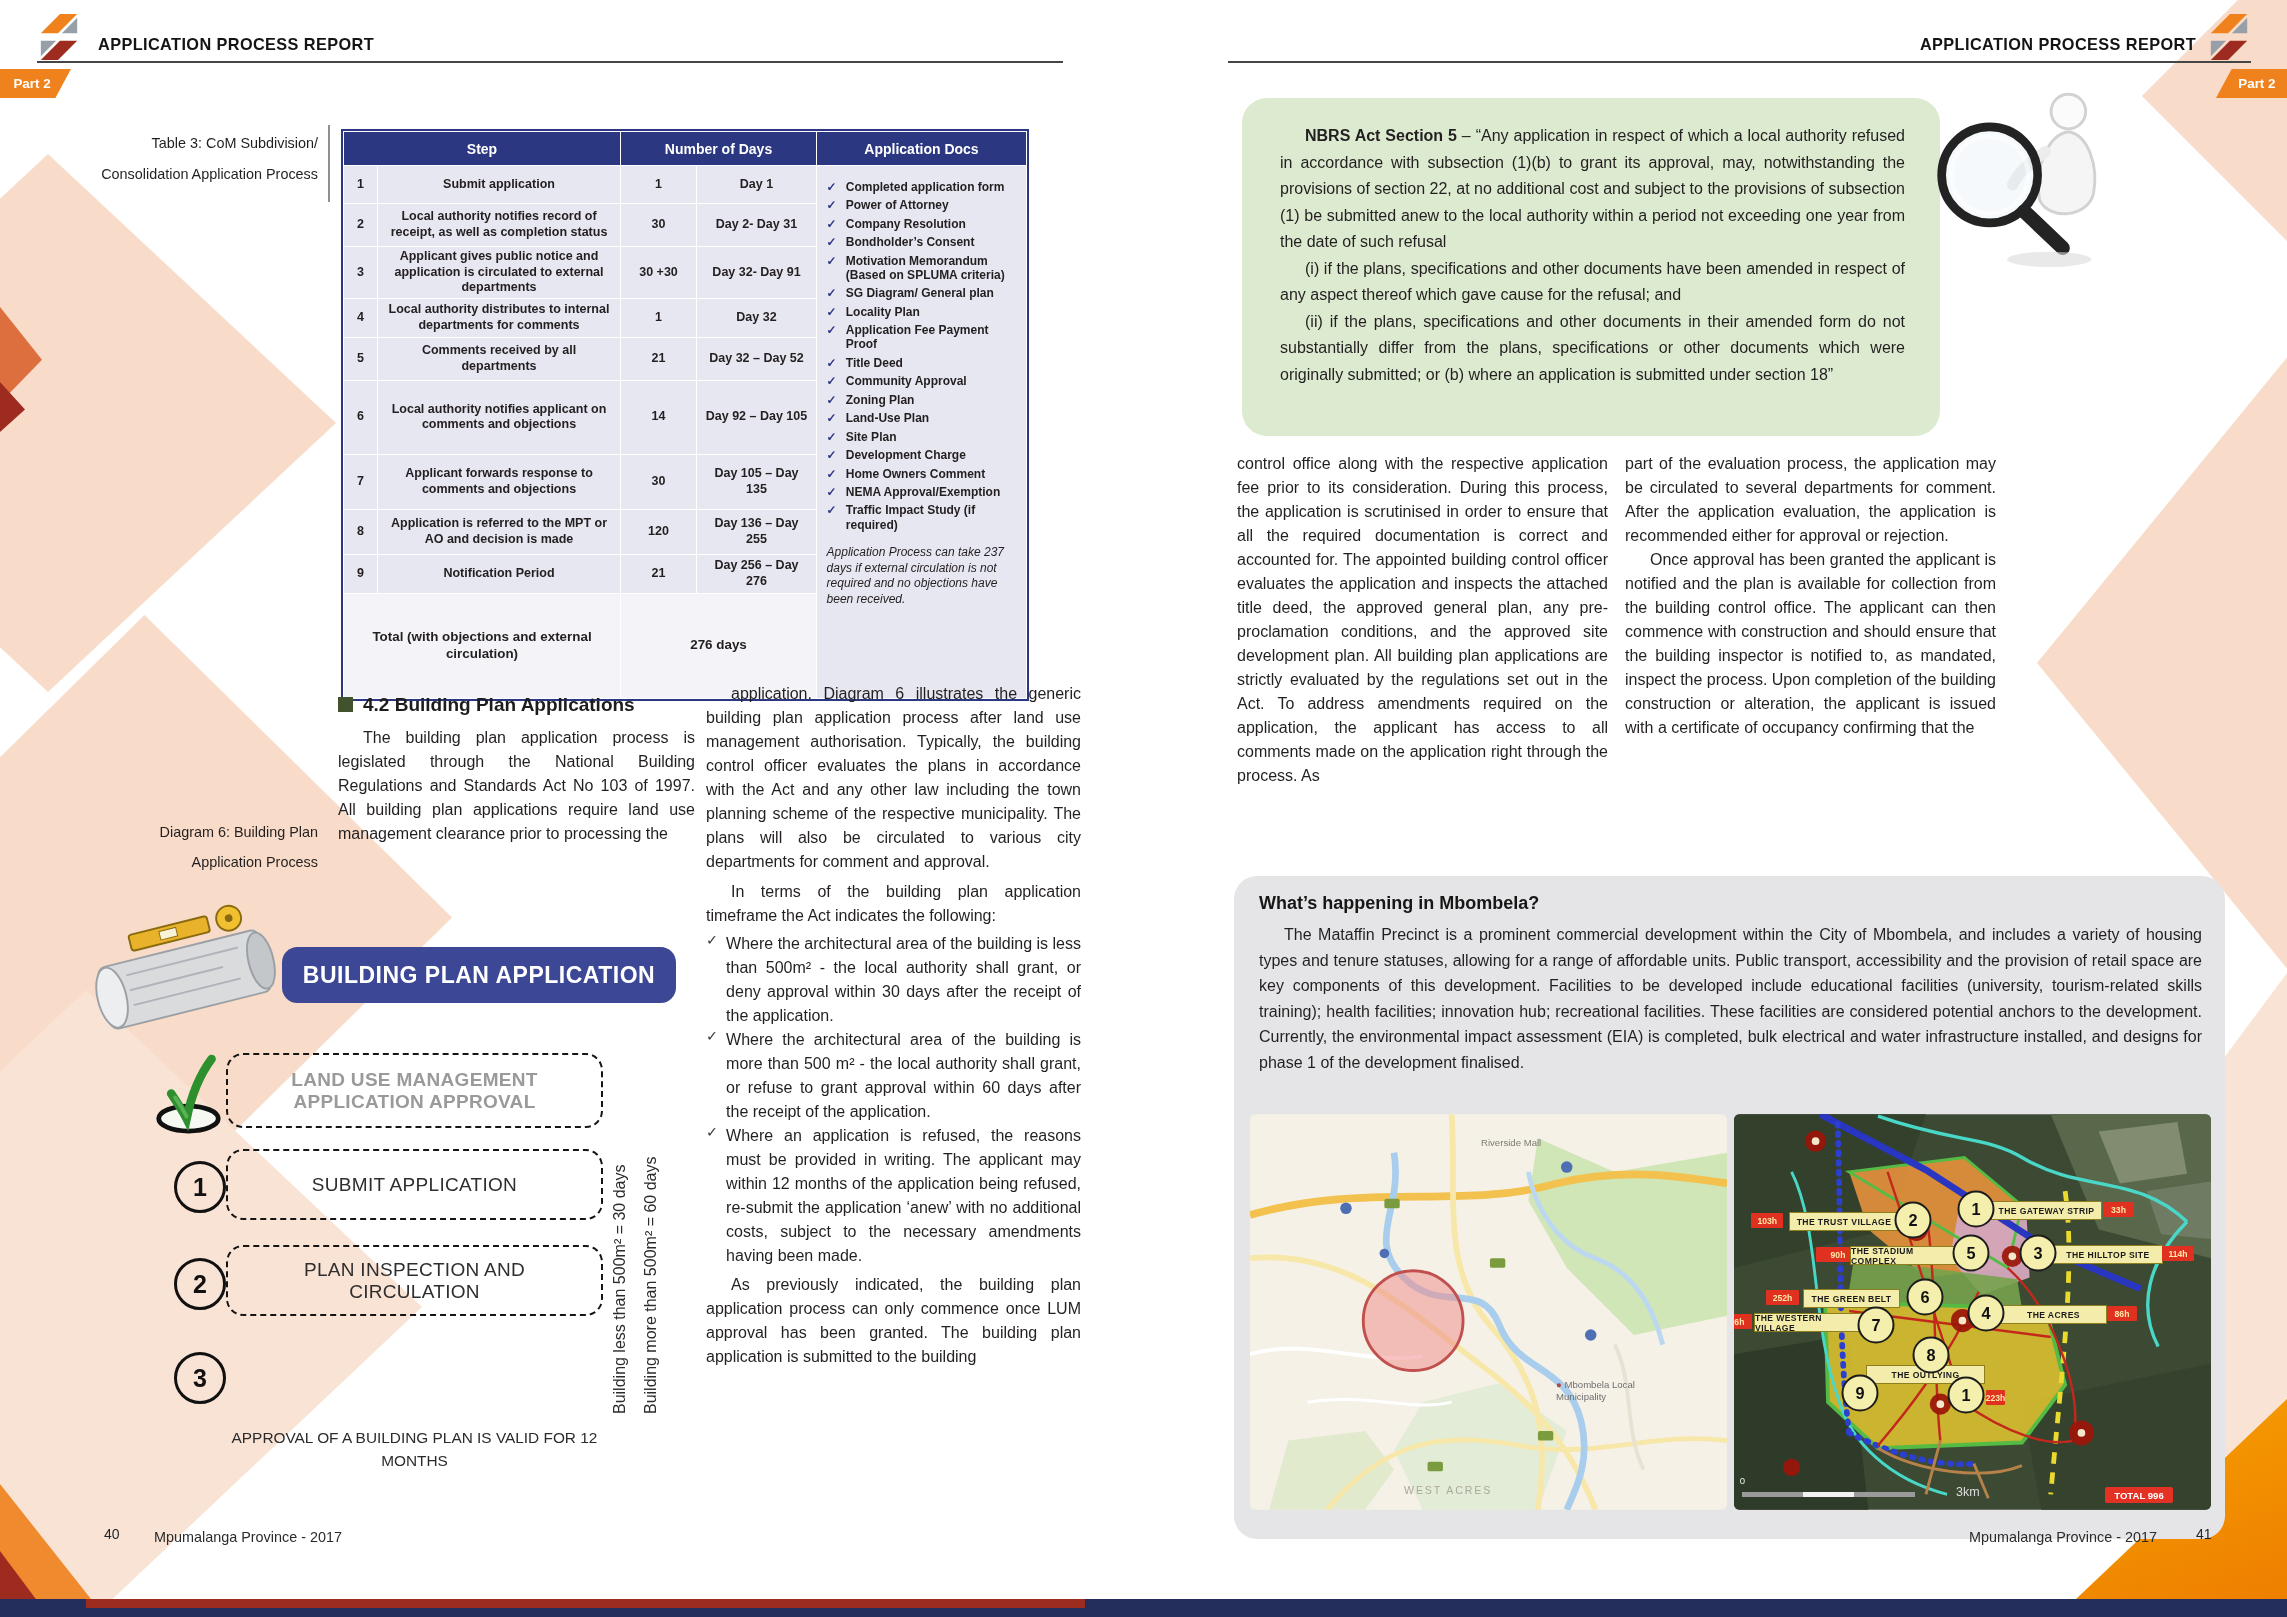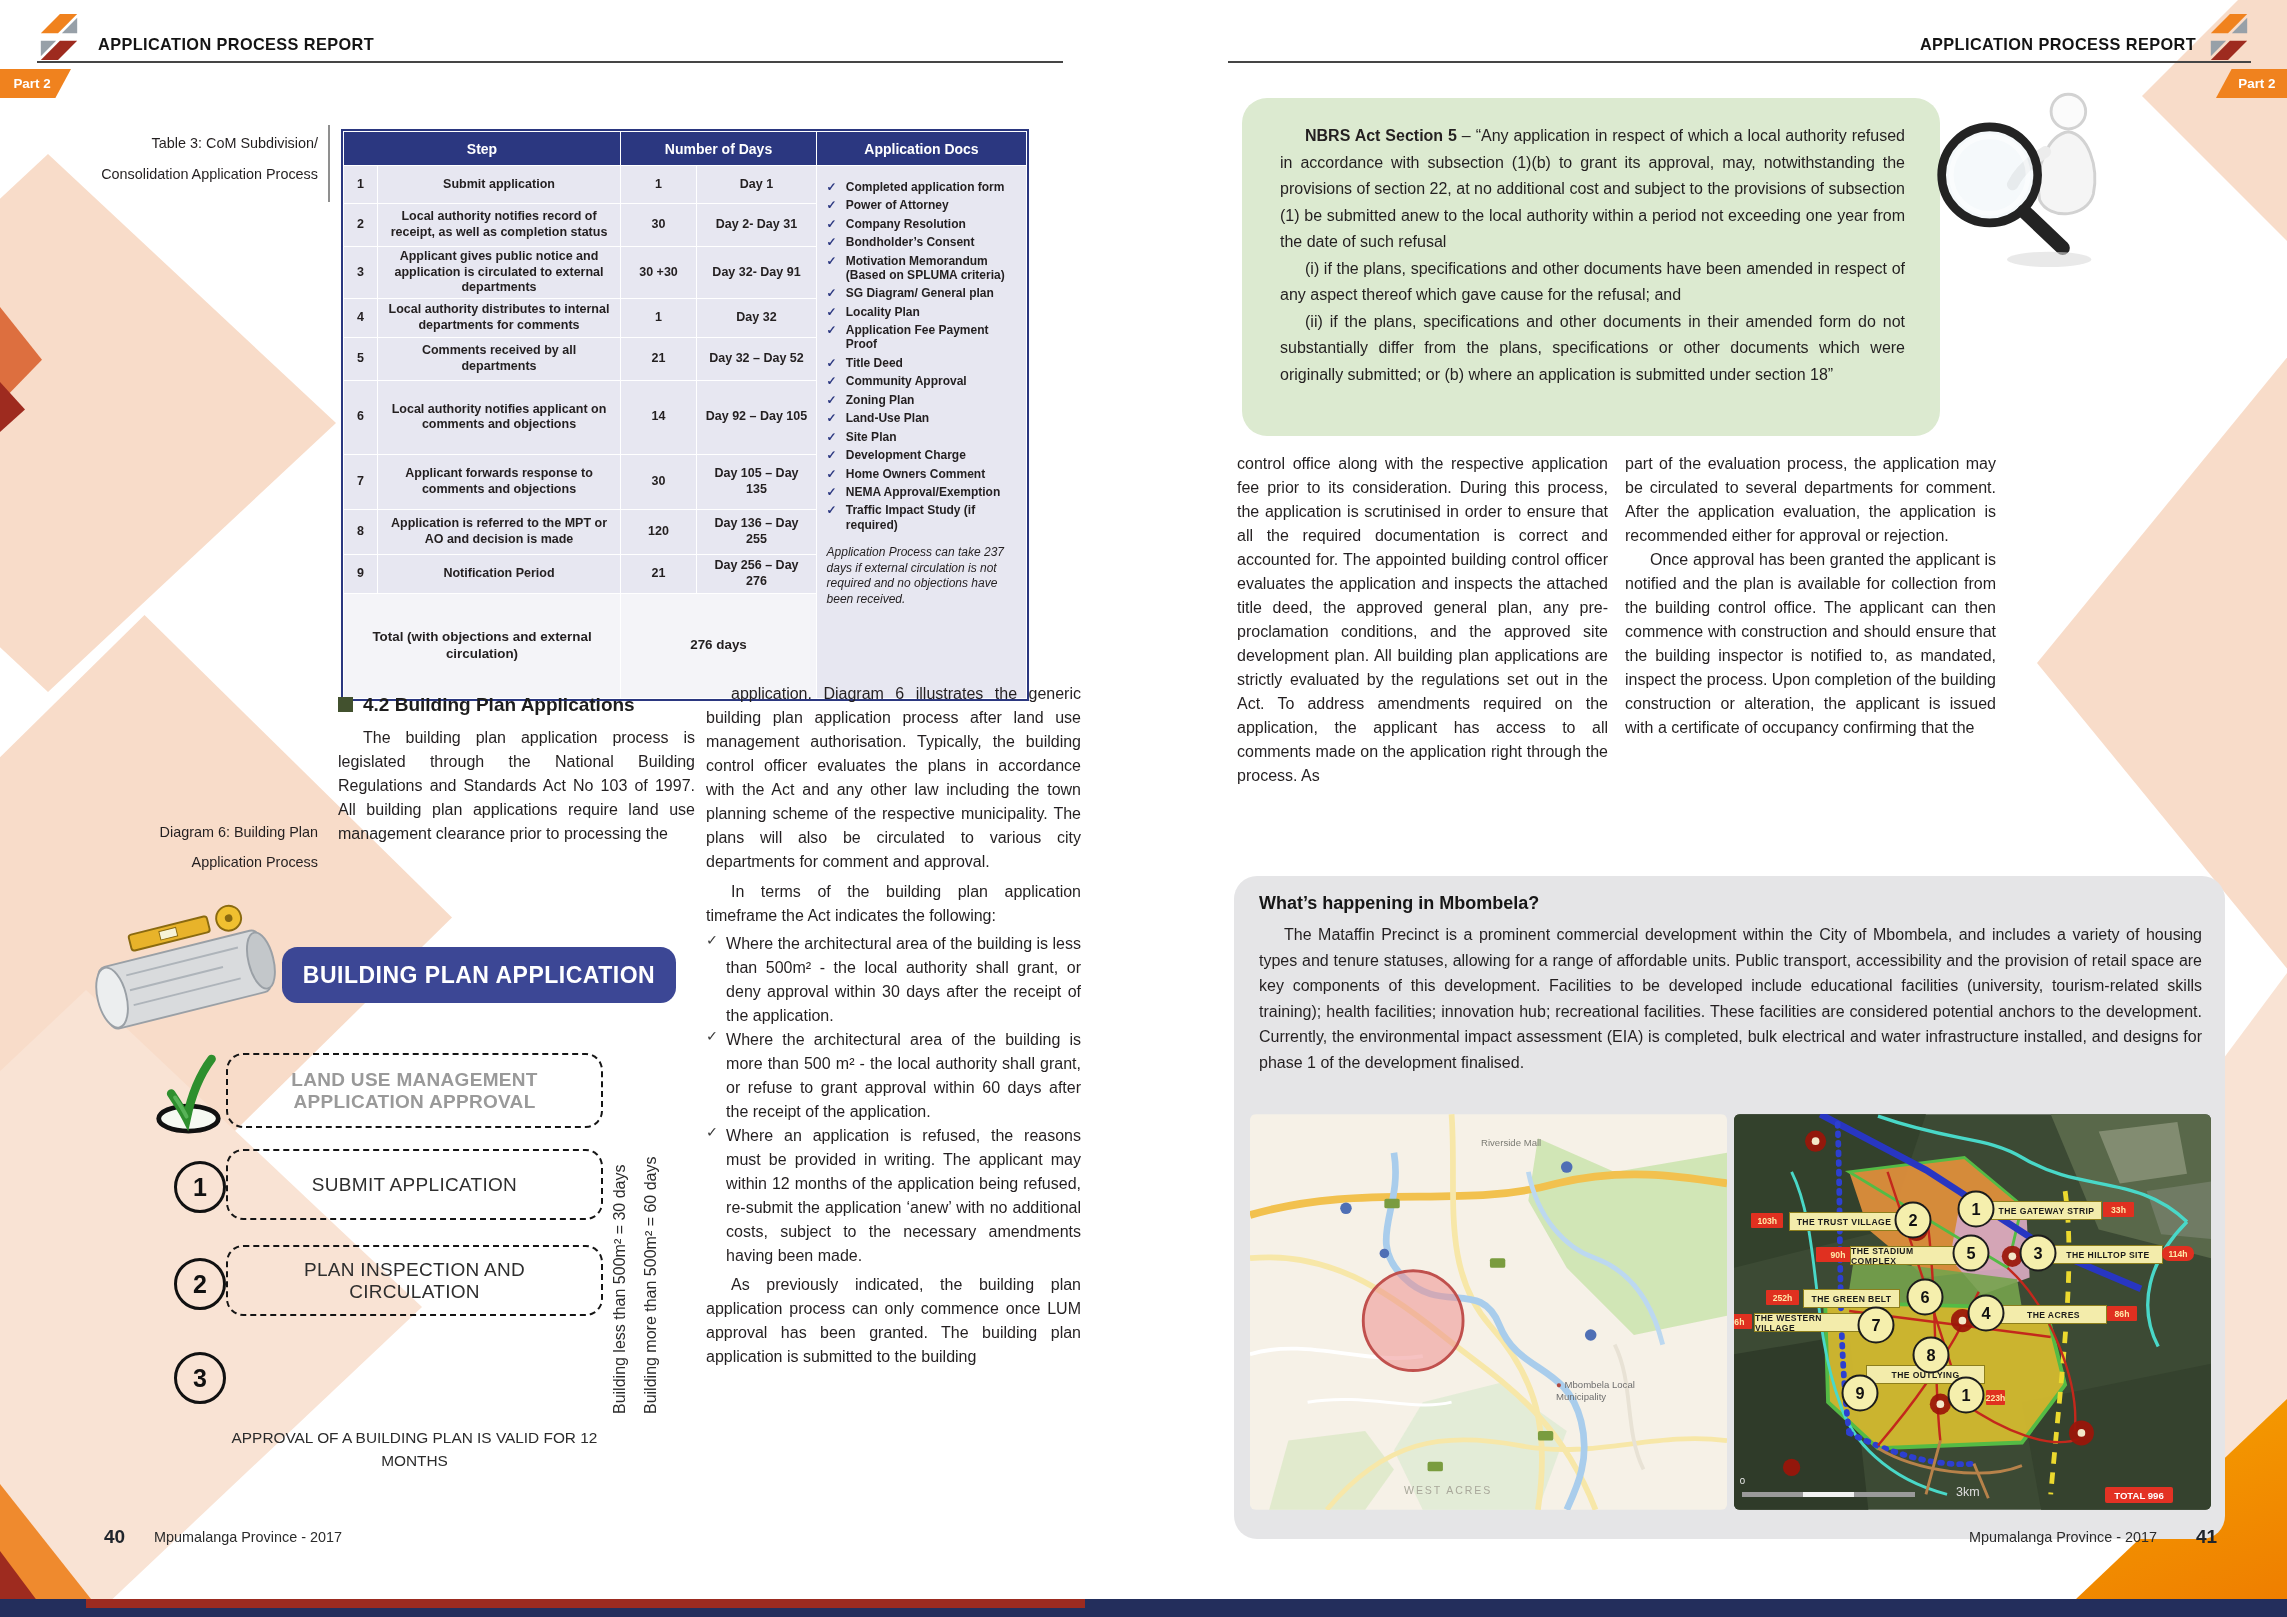--- a/index.html
+++ b/index.html
@@ -48,21 +48,21 @@
   .mc{position:absolute;width:33px;height:33px;border:2.4px solid #1c1c1c;border-radius:50%;background:#f5efad;
       display:flex;align-items:center;justify-content:center;font-size:16.3px;font-weight:bold;color:#111;
       transform:translate(-50%,-50%);z-index:4;}
   .mlb{position:absolute;height:17.3px;background:#f3ecab;border:1px solid #8d7f1d;color:#1a1a1a;
        font-size:8.6px;font-weight:bold;letter-spacing:0.4px;display:flex;align-items:center;justify-content:center;z-index:3;}
   .mb-badge{position:absolute;height:15.4px;background:#e03020;color:#ffe9a8;font-size:8.6px;font-weight:bold;
        display:flex;align-items:center;justify-content:center;border-radius:1px;z-index:3;}
   .map-label{position:absolute;color:#7c7c74;z-index:3;}
 
   .foot-txt{font-size:14.4px;color:#2b2b2b;}
-  .foot-num{font-size:19px;font-weight:bold;color:#20252c;}
+  .foot-num{font-size:14px;font-weight:normal;color:#20252c;}
 </style>
 </head>
 <body>
 
 <div id="root">
 
   <div class="shape diamond" style="left:-240px;top:154px;width:576px;height:538px;background:#f8dcc9;"></div>
   <div class="shape diamond" style="left:-163px;top:615px;width:615px;height:605px;background:#f8dcc9;"></div>
   <div class="shape diamond" style="left:-250px;top:990px;width:672px;height:634px;background:#f9e3d4;"></div>
   <div class="shape diamond" style="left:2037px;top:346px;width:519px;height:634px;background:#f8dcc9;"></div>
@@ -422,21 +422,21 @@
     </svg>
 
     
     <div class="mb-badge" style="left:17.3px;top:99px;width:32px;">103h</div>
     <div class="mlb" style="left:55px;top:98px;width:108px;">THE TRUST VILLAGE</div>
     <div class="mlb" style="left:257px;top:87px;width:109px;">THE GATEWAY STRIP</div>
     <div class="mb-badge" style="left:369px;top:88px;width:31px;">33h</div>
     <div class="mb-badge" style="left:82px;top:133px;width:32px;padding-left:6px;">90h</div>
     <div class="mlb" style="left:116px;top:132px;width:109px;">THE STADIUM COMPLEX</div>
     <div class="mlb" style="left:319px;top:131px;width:108px;">THE HILLTOP SITE</div>
-    <div class="mb-badge" style="left:428px;top:132px;width:32px;border-radius:7px;">114h</div>
+    <div class="mb-badge" style="left:428px;top:132px;width:32px;">114h</div>
     <div class="mb-badge" style="left:32px;top:176px;width:33px;">252h</div>
     <div class="mlb" style="left:69px;top:175px;width:95px;">THE GREEN BELT</div>
     <div class="mlb" style="left:266px;top:191px;width:105px;">THE ACRES</div>
     <div class="mb-badge" style="left:373px;top:192px;width:30px;">86h</div>
     <div class="mb-badge" style="left:-11.5px;top:200px;width:29px;">96h</div>
     <div class="mlb" style="left:20px;top:199px;width:109px;">THE WESTERN VILLAGE</div>
     <div class="mlb" style="left:132px;top:251px;width:117px;">THE OUTLYING</div>
     <div class="mb-badge" style="left:252px;top:252px;width:19px;margin-top:24px;">223h</div>
 
     

